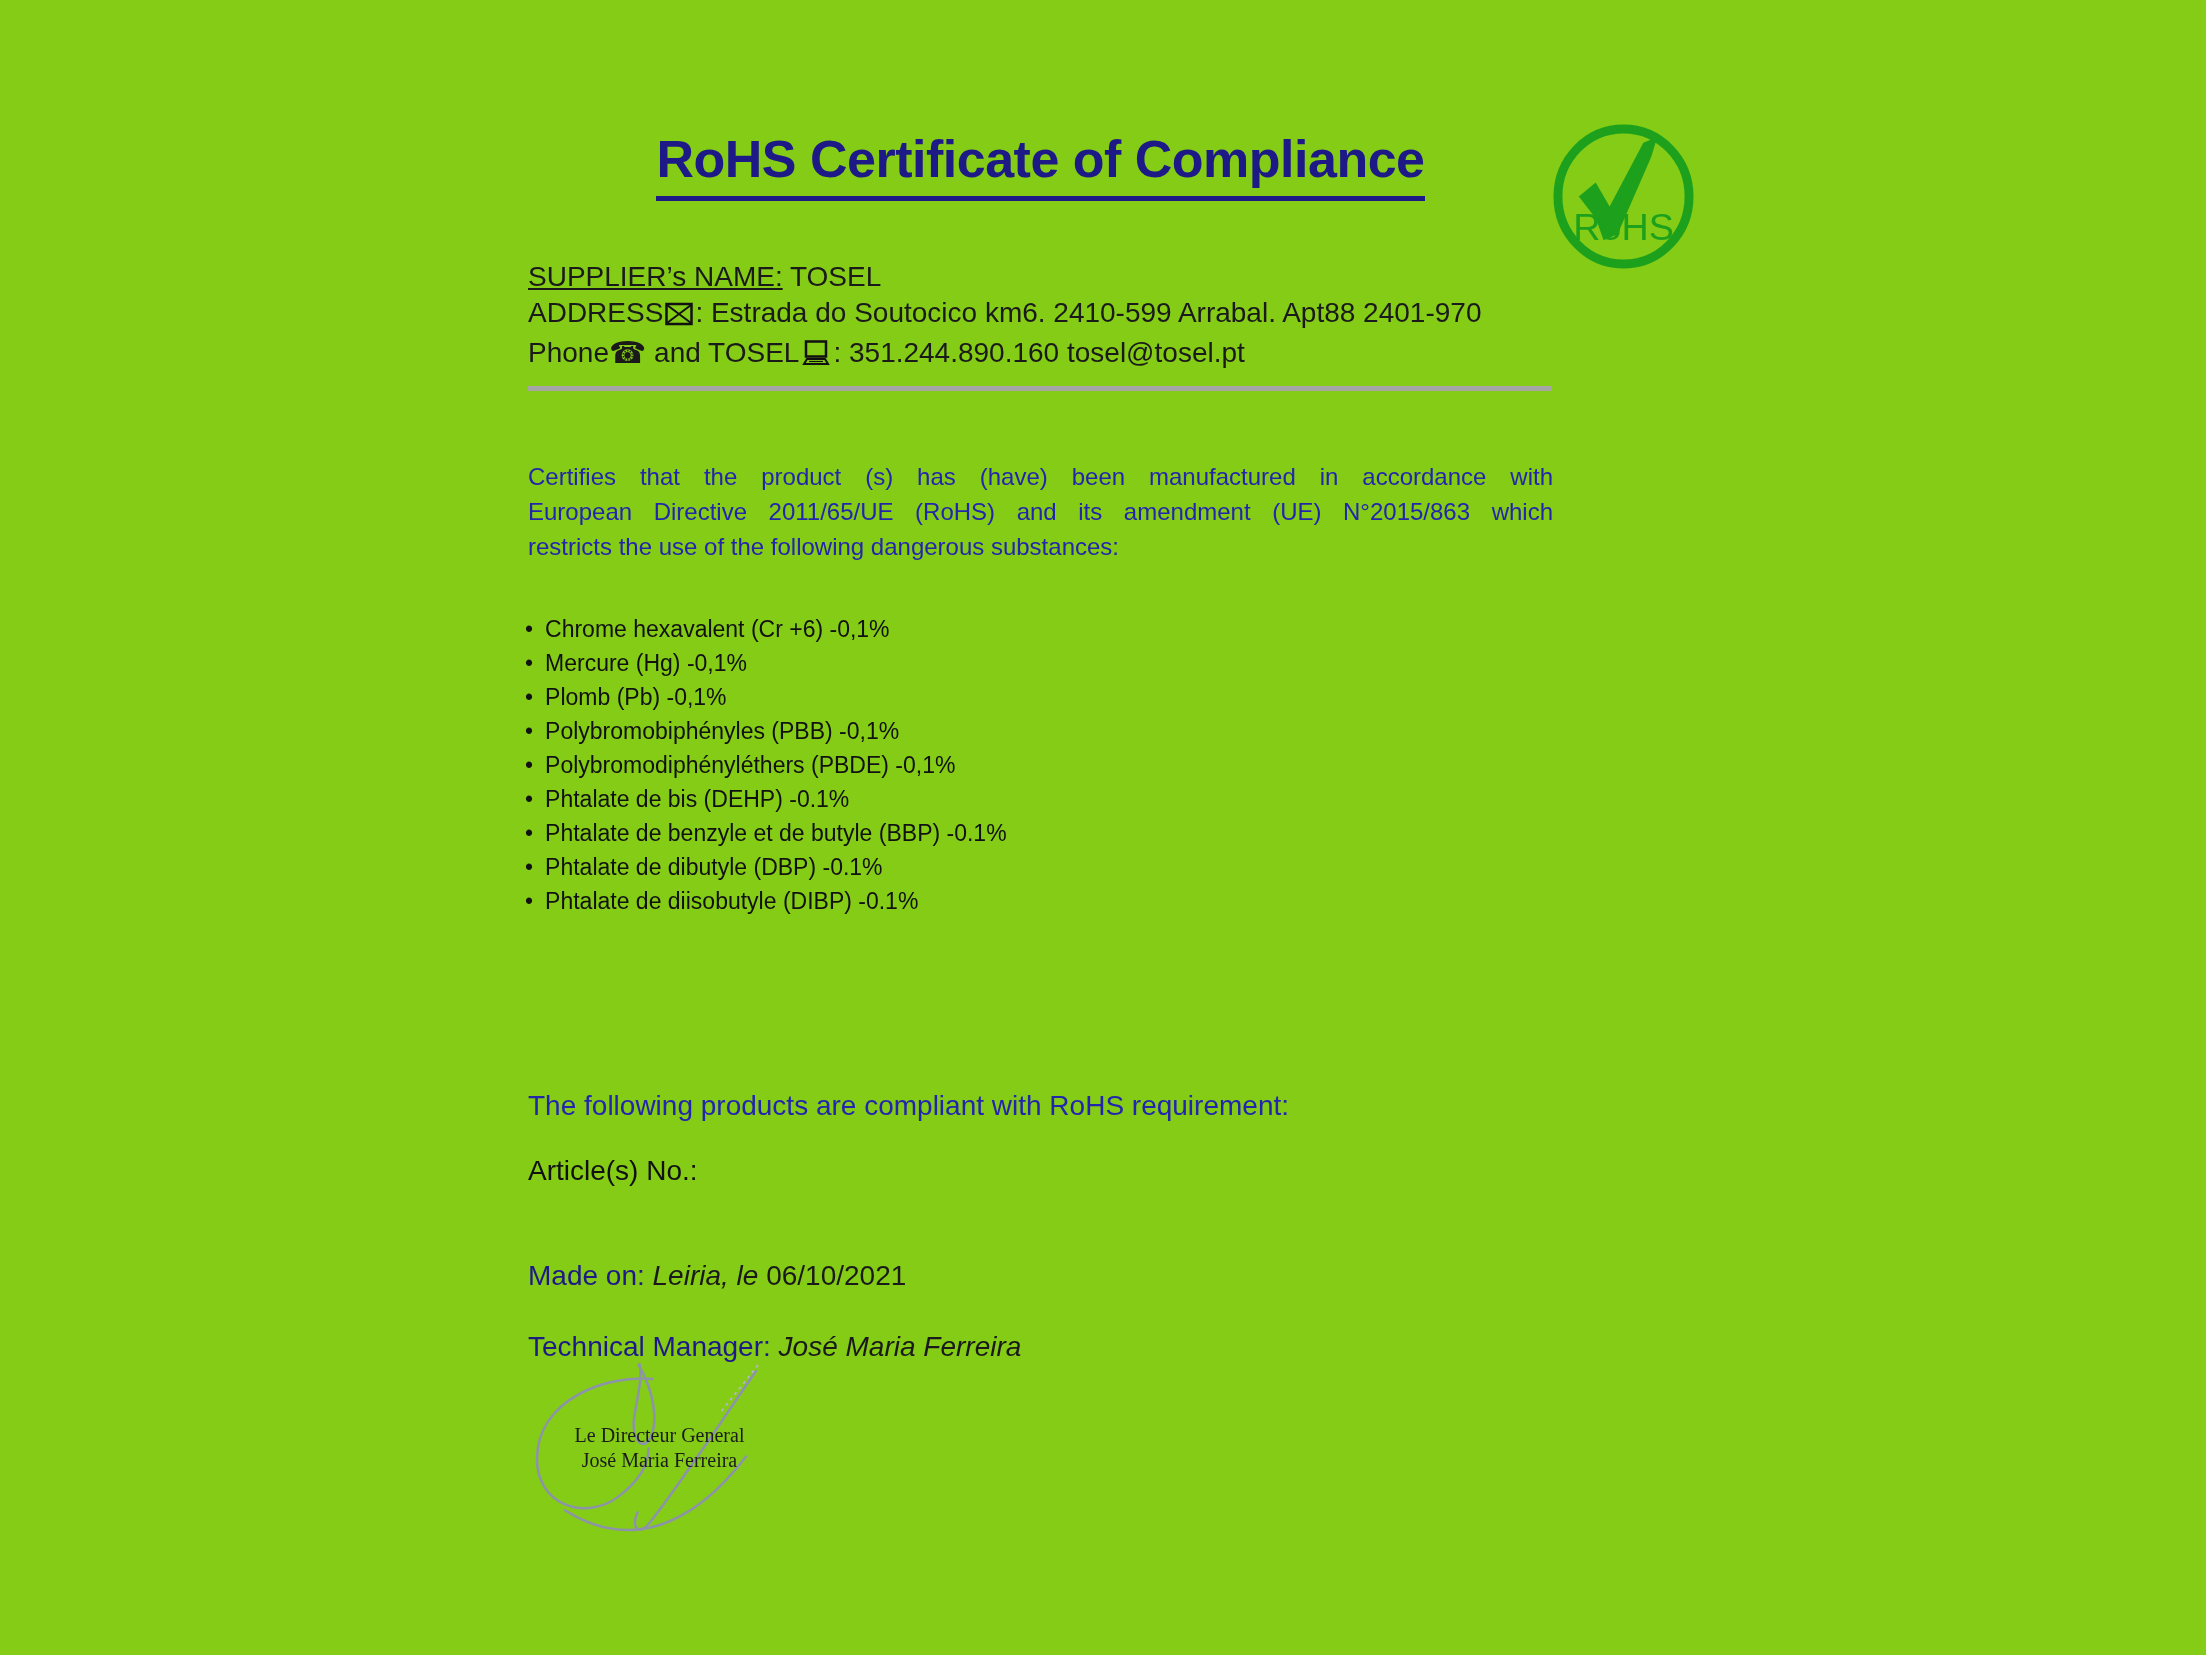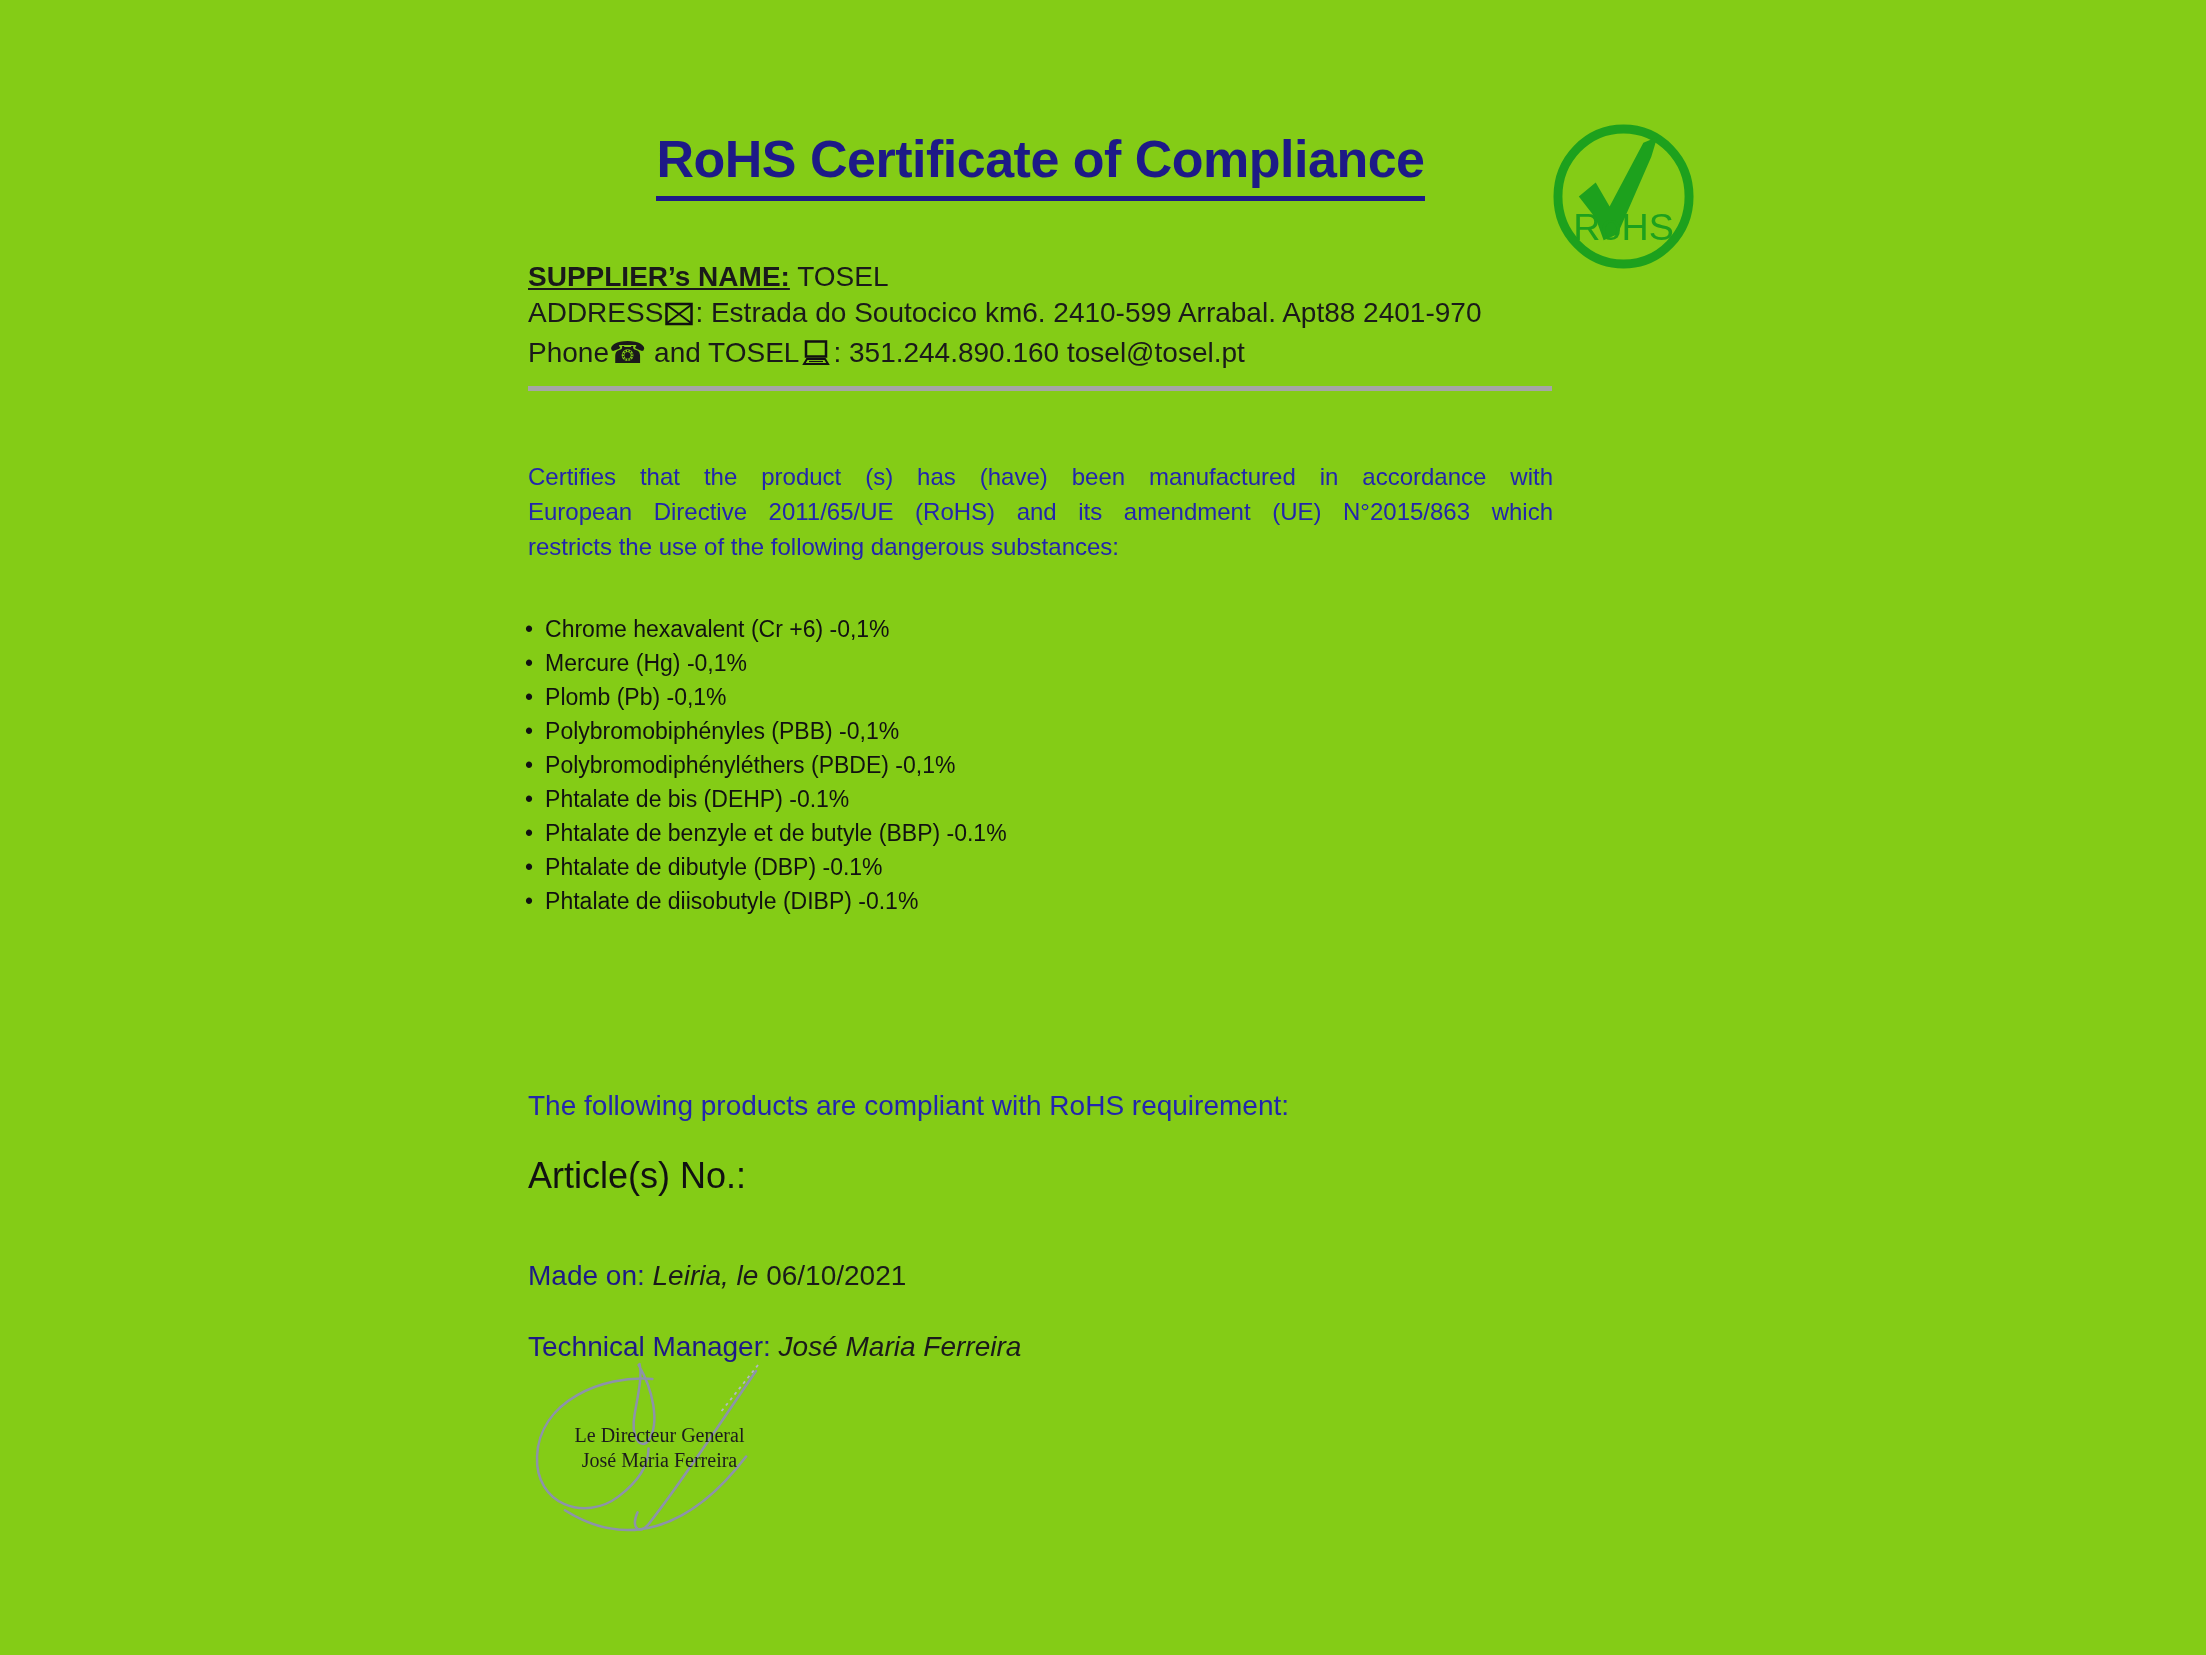--- a/index.html
+++ b/index.html
@@ -28,38 +28,38 @@
     padding-bottom: 7px;
     border-bottom: 5px solid #1d1a87;
   }
 
   
   .rohs-logo { position: absolute; left: 1552px; top: 123px; width: 145px; height: 147px; }
 
   
   .supplier { position: absolute; left: 528px; top: 259px; font-size: 28px; line-height: 36px; }
   .supplier-row { white-space: nowrap; }
-  .lbl-underline-bold { font-weight: bold; text-decoration: underline; text-align: right; }
+  .lbl-underline-bold { font-weight: normal; text-decoration: underline; text-align: right; }
   .inline-icon { display: inline-block; vertical-align: -4px; margin: 0 2px; }
   .phone-glyph { font-family: "DejaVu Sans", sans-serif; font-size: 30px; vertical-align: -1px; }
 
   
   .rule { position: absolute; left: 528px; top: 386px; width: 1024px; height: 5px; background: #a6a6a6; }
 
   
   .statement { position: absolute; left: 528px; top: 459px; width: 1025px; font-size: 24px; line-height: 35px; color: #2326ad; }
   .statement .just { text-align: justify; text-align-last: justify; }
 
   
   .substances { position: absolute; left: 525px; top: 612px; margin: 0; padding: 0; list-style: none; font-size: 23px; line-height: 34px; color: #111; }
   .substances li::before { content: "\2022"; margin-right: 12px; }
 
   
   .compliance { position: absolute; left: 528px; top: 1090px; font-size: 28px; color: #2326ad; }
-  .article { position: absolute; left: 528px; top: 1155px; font-size: 36px; color: #111; }
+  .article { position: absolute; left: 528px; top: 1155px; font-size: 28px; color: #111; }
 
   
   .made-on { position: absolute; left: 528px; top: 1260px; font-size: 28px; }
   .tech-manager { position: absolute; left: 528px; top: 1331px; font-size: 28px; }
   .navy-bold { font-weight: normal; color: #1d1a87; }
   .italic { font-style: italic; }
 
   
   .signature { position: absolute; left: 507px; top: 1361px; width: 289px; height: 219px; }
   .signature svg { position: absolute; left: 0; top: 0; }

